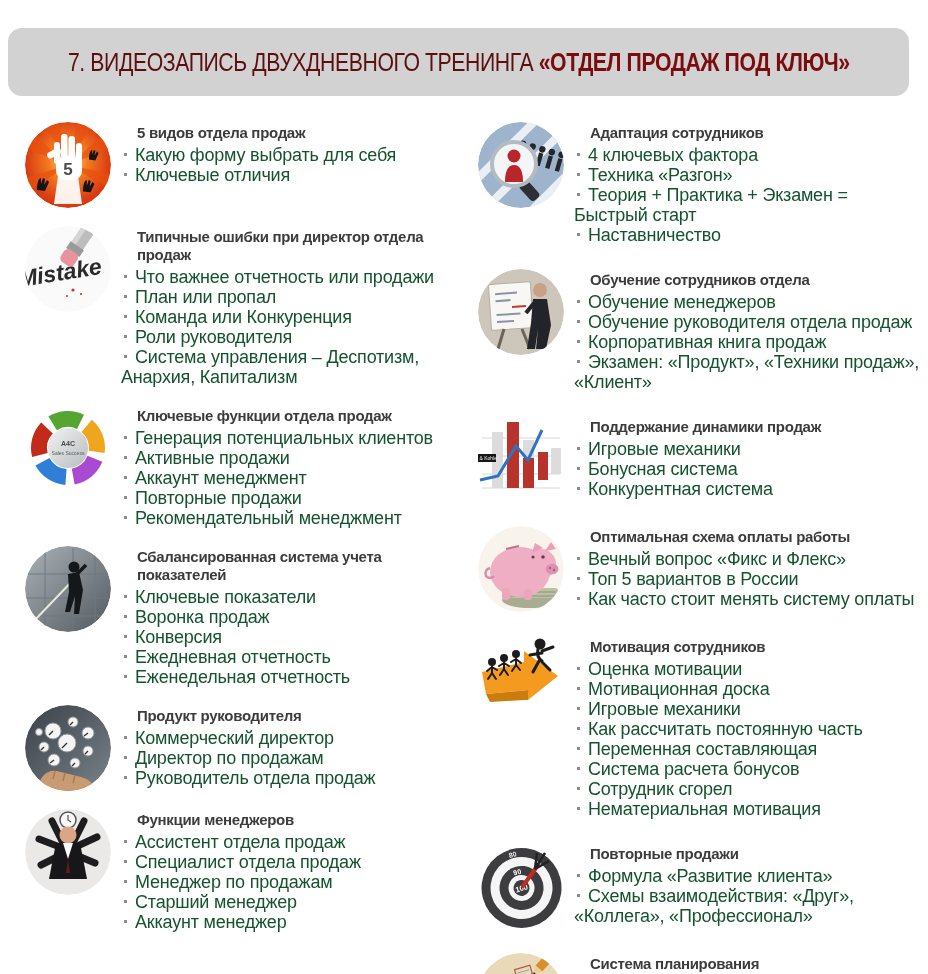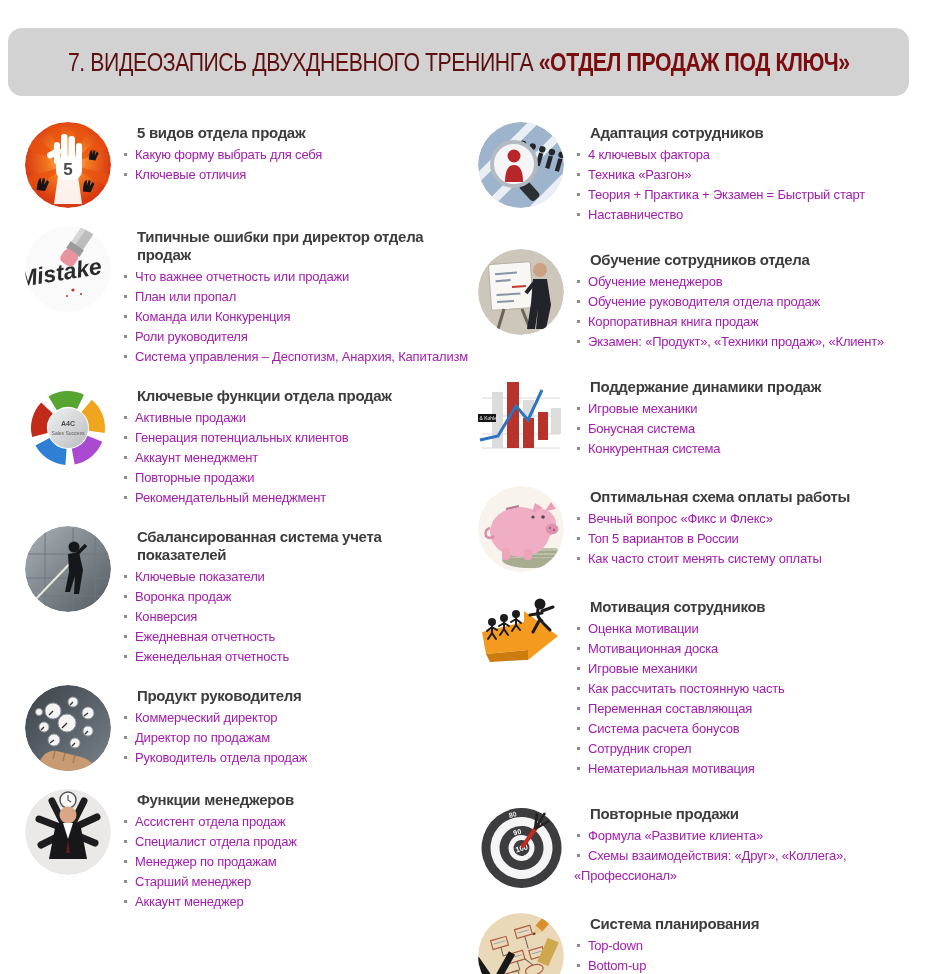--- a/index.html
+++ b/index.html
@@ -25,21 +25,21 @@
   #col0 .sec{margin-bottom:18px}
   #col1 .sec{margin-bottom:24px}
   .icon{width:86px;height:86px;flex:0 0 86px;margin-right:10px}
   .icon.round{border-radius:50%;overflow:hidden}
   .icon svg{width:86px;height:86px;display:block}
   .txt{padding-top:2px;min-width:0}
   .txt h3{
     margin:0 16px 3px;font-size:15px;line-height:18px;font-weight:700;
     color:#3c3c3c;letter-spacing:-0.3px;
   }
-  .item{font-size:13px;line-height:20px;color:#a21caf;letter-spacing:-0.2px}
+  .item{font-size:18px;line-height:20px;color:#14532d;letter-spacing:-0.2px}
   .blt{display:inline-block;width:3px;height:3px;background:#8a8a8a;margin:0 8px 3px 3px;vertical-align:middle}
 </style>
 </head>
 <body>
 
 <div class="header">
   <div class="title-wrap"><span class="t1">7. ВИДЕОЗАПИСЬ ДВУХДНЕВНОГО ТРЕНИНГА </span><span class="t2">«ОТДЕЛ ПРОДАЖ ПОД КЛЮЧ»</span></div>
 </div>
 
 <div class="col" id="col0">
@@ -126,22 +126,22 @@
             <circle cx="43" cy="43" r="29" pathLength="100" stroke="#2f7fd6" stroke-dasharray="16 84" transform="rotate(94 43 43)"></circle>
             <circle cx="43" cy="43" r="29" pathLength="100" stroke="#c22a1a" stroke-dasharray="16 84" transform="rotate(166 43 43)"></circle>
           </g>
           <circle cx="43" cy="43" r="20" fill="url(#sg1)"></circle>
           <text x="43" y="41" font-size="7" font-weight="bold" fill="#4a4a4a" text-anchor="middle">A4C</text>
           <text x="43" y="50" font-size="5" fill="#5a5a5a" text-anchor="middle">Sales Success</text>
         </svg>
       </div>
       <div class="txt">
         <h3>Ключевые функции отдела продаж</h3>
+        <div class="item"><span class="blt"></span><span>Генерация потенциальных клиентов</span></div>
         <div class="item"><span class="blt"></span><span>Активные продажи</span></div>
-        <div class="item"><span class="blt"></span><span>Генерация потенциальных клиентов</span></div>
         <div class="item"><span class="blt"></span><span>Аккаунт менеджмент</span></div>
         <div class="item"><span class="blt"></span><span>Повторные продажи</span></div>
         <div class="item"><span class="blt"></span><span>Рекомендательный менеджмент</span></div>
       </div>
     </div>
     <div class="sec">
       <div class="icon round">
         <svg viewBox="0 0 86 86">
           <defs>
             <linearGradient id="kg1" x1="0" y1="0" x2="1" y2="1">

